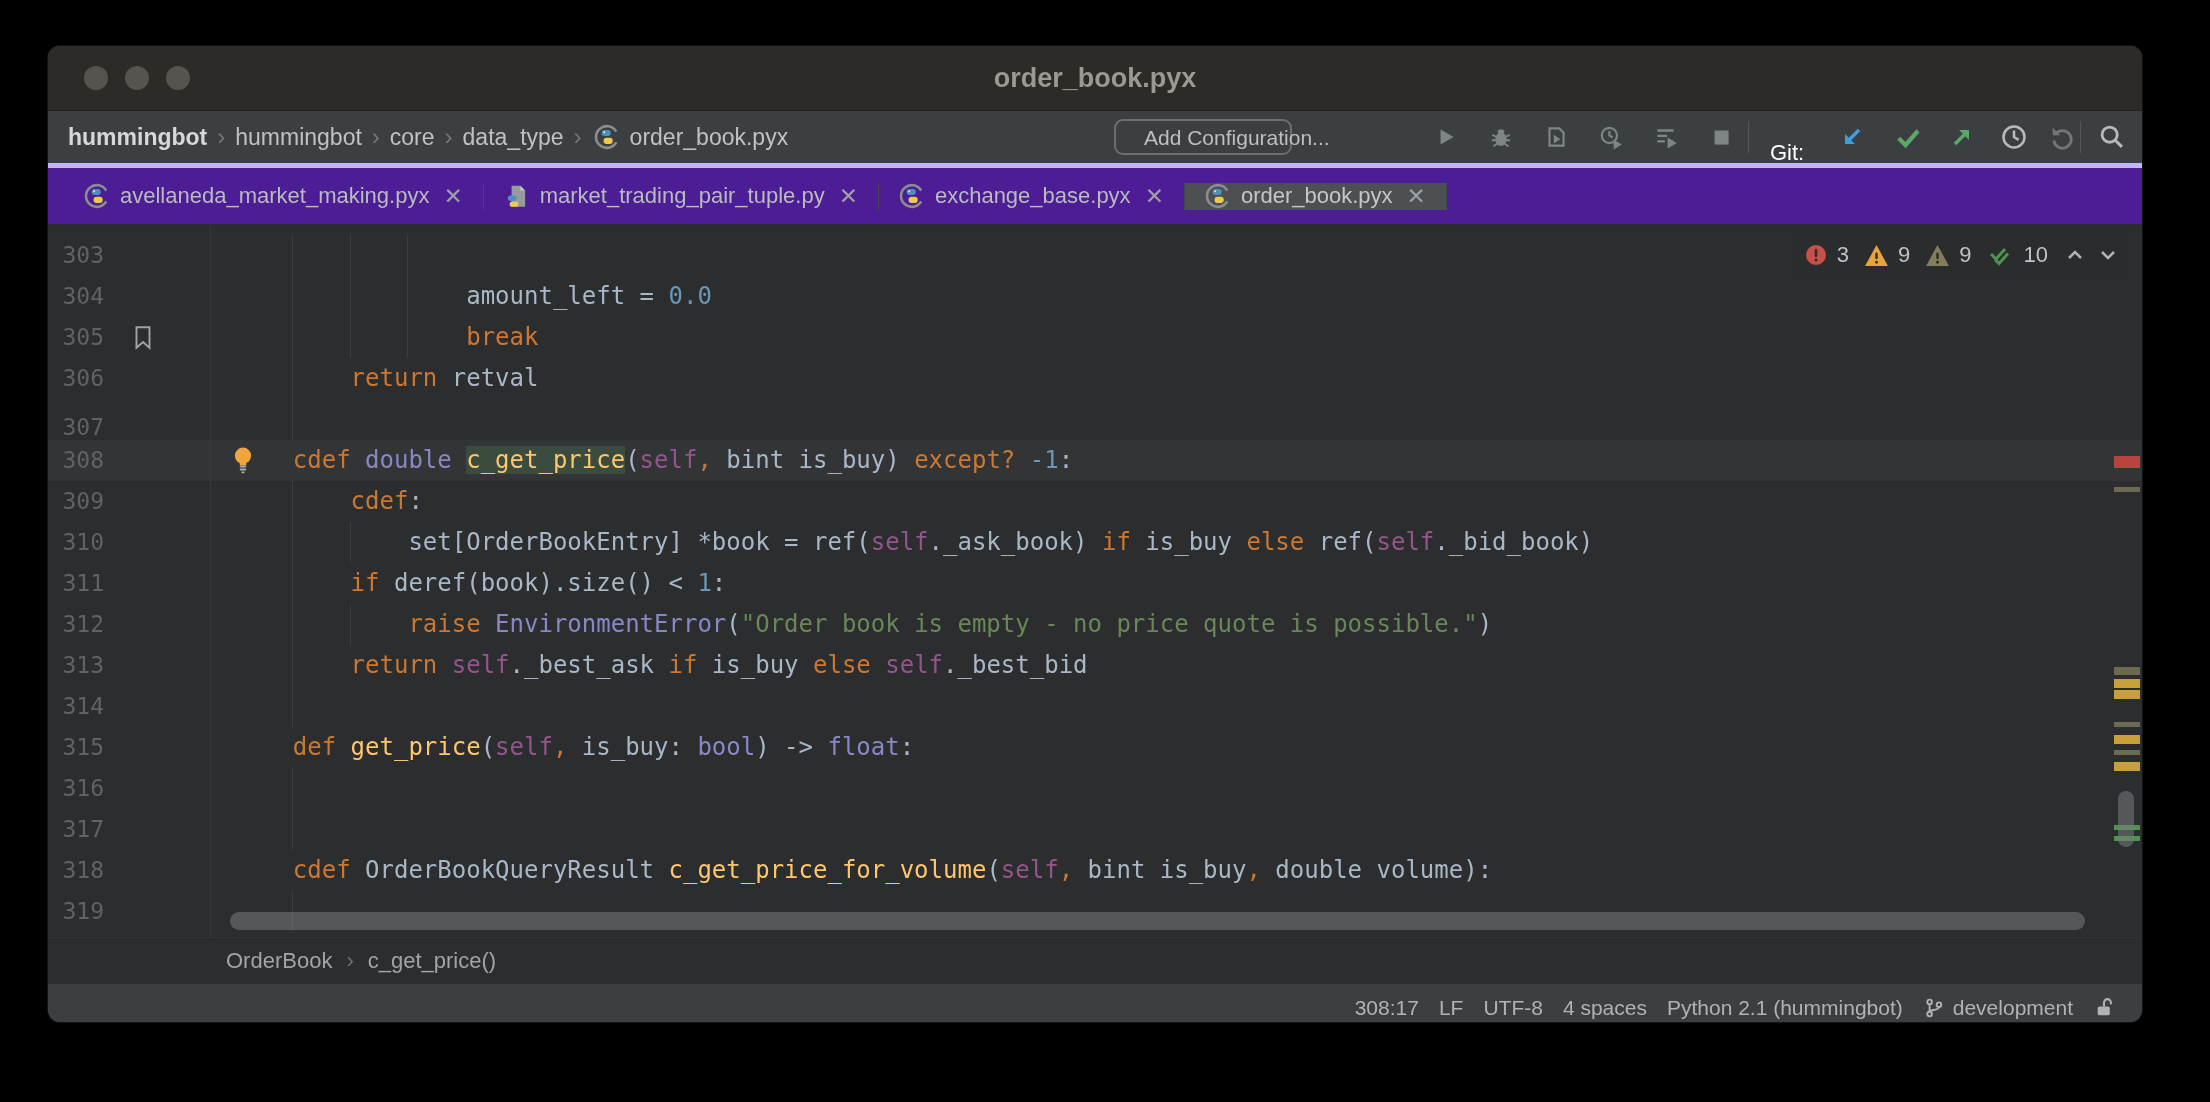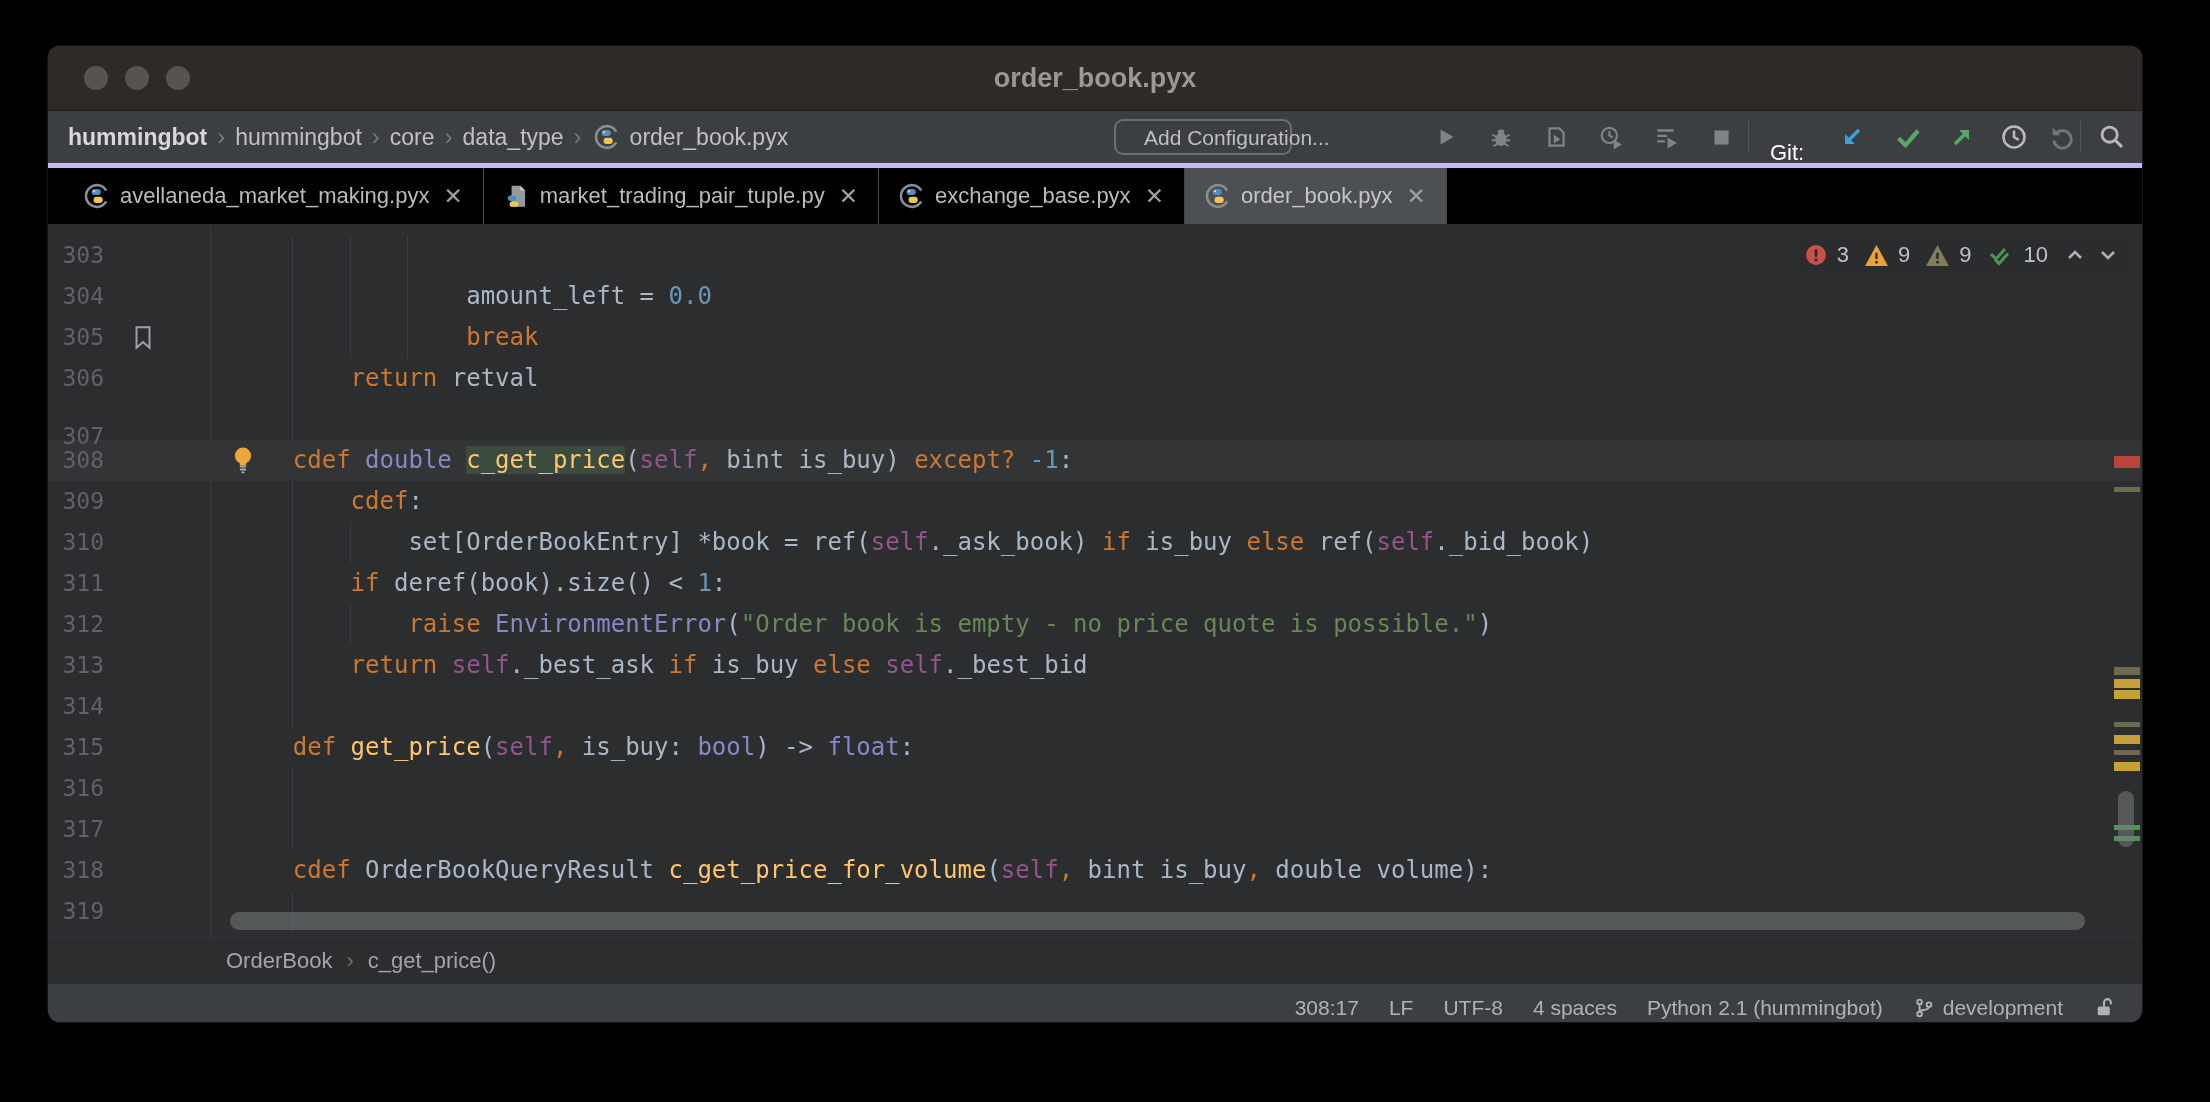--- a/index.html
+++ b/index.html
@@ -17,21 +17,21 @@
   .crumb{padding:0 6px;cursor:default;}
   .crumb.bold{font-weight:bold;color:#d6d8da;}
   .crumb-sep{color:#75787a;font-size:24px;padding:0 4px;}
   .crumb-ico{display:inline-flex;margin:0 4px 0 8px;}
   .nav-ico{position:absolute;top:50%;transform:translateY(-50%);display:inline-flex;}
   .add-config{position:absolute;left:1066px;top:8px;width:178px;height:36px;border:2px solid #6c6f71;border-radius:9px;
     background:transparent;color:#bdbfc1;font-size:21px;text-align:center;line-height:33px;padding:0 28px;white-space:nowrap;}
   .vsep{position:absolute;top:10px;width:1px;height:32px;background:#54575a;}
   .git-label{position:absolute;top:16px;height:52px;line-height:52px;color:#ffffff;font-size:22px;}
   
-  .tabbar{position:relative;height:56px;background:#000000;border-bottom:1px solid #2a2c2d;display:flex;padding-left:16px;}
+  .tabbar{position:relative;height:56px;background:#4c1d95;border-bottom:1px solid #2a2c2d;display:flex;padding-left:16px;align-items:center;}
   .tab{display:flex;align-items:center;gap:10px;padding:0 20px;font-size:22px;color:#b9bbbd;border-right:1px solid #45484a;cursor:default;}
   .tab.active{background:#4c5053;color:#c4c6c8;}
   .tab .close{color:#9da1a4;font-size:23px;margin-left:4px;}
   
   .editor{position:relative;height:712px;background:#2b2d2e;overflow:hidden;font-family:"DejaVu Sans Mono",monospace;}
   .caret-line{position:absolute;left:0;right:0;height:41px;background:rgba(255,255,255,.035);}
   .gutter-sep{position:absolute;left:162px;top:0;bottom:0;width:1px;background:#37393b;}
   .guide{position:absolute;width:1px;background:#3b3e40;}
   .code-row{position:absolute;left:0;right:0;height:41px;line-height:41px;white-space:pre;}
   .ln{position:absolute;left:0;width:56px;text-align:right;color:#606366;font-size:23px;}
@@ -44,21 +44,21 @@
     background:rgba(43,45,46,.92);padding:0 6px;font-family:"Liberation Sans",sans-serif;font-size:22px;color:#bcc3c6;}
   .insp-num{margin-right:6px;}
   .stripe-mark{position:absolute;left:2066px;width:26px;}
   .v-thumb{position:absolute;left:2070px;width:16px;height:56px;border-radius:8px;background:rgba(120,124,126,.55);}
   .h-scroll{position:absolute;left:182px;width:1855px;top:687px;height:18px;border-radius:9px;background:rgba(120,124,126,.55);}
   
   .crumbbar{position:relative;height:45px;background:#2b2d2e;border-top:1px solid #323537;display:flex;align-items:center;
     padding-left:178px;font-size:22px;color:#a1a5a8;gap:14px;}
   .crumbbar .sep{color:#6f7274;}
   .statusbar{position:relative;height:47px;background:#3c3f41;border-top:1px solid #2c2e30;display:flex;align-items:center;
-    justify-content:flex-end;gap:30px;padding-right:26px;font-size:21px;color:#b0b3b5;}
+    justify-content:flex-end;gap:20px;padding-right:26px;font-size:21px;color:#b0b3b5;}
   .sb-item{display:flex;align-items:center;gap:8px;white-space:nowrap;}
   svg{display:block;}
 </style>
 </head>
 <body>
 
 <div class="window">
 
   <div class="titlebar">
     <span class="tl" style="left:36px"></span>
@@ -219,21 +219,21 @@
         <div class="guide" style="left: 302px; top: 10px; height: 123px;"></div>
         <div class="guide" style="left: 302px; top: 297px; height: 41px;"></div>
         <div class="guide" style="left: 302px; top: 379px; height: 41px;"></div>
         <div class="guide" style="left: 359px; top: 10px; height: 123px;"></div>
       </div>
     <div id="code-rows">
         <div class="code-row" style="top: 10px;"><span class="ln">303</span></div>
         <div class="code-row" style="top: 51px;"><span class="ln">304</span><span class="code"><span class="tk-d">                amount_left = </span><span class="tk-n">0.0</span></span></div>
         <div class="code-row" style="top: 92px;"><span class="ln">305</span><span class="code"><span class="tk-d">                </span><span class="tk-k">break</span></span></div>
         <div class="code-row" style="top: 133px;"><span class="ln">306</span><span class="code"><span class="tk-d">        </span><span class="tk-k">return</span><span class="tk-d"> retval</span></span></div>
-        <div class="code-row" style="top: 191px;"><span class="ln">307</span><span class="code"></span></div>
+        <div class="code-row" style="top: 182px;"><span class="ln">307</span><span class="code"></span></div>
         <div class="code-row" style="top: 215px;"><span class="ln">308</span><span class="code"><span class="tk-d">    </span><span class="tk-k">cdef</span><span class="tk-d"> </span><span class="tk-t">double</span><span class="tk-d"> </span><span class="tk-fh">c_get_price</span><span class="tk-d">(</span><span class="tk-s">self</span><span class="tk-cm">,</span><span class="tk-d"> bint is_buy) </span><span class="tk-k">except?</span><span class="tk-d"> </span><span class="tk-n">-1</span><span class="tk-d">:</span></span></div>
         <div class="code-row" style="top: 256px;"><span class="ln">309</span><span class="code"><span class="tk-d">        </span><span class="tk-k">cdef</span><span class="tk-d">:</span></span></div>
         <div class="code-row" style="top: 297px;"><span class="ln">310</span><span class="code"><span class="tk-d">            set[OrderBookEntry] *book = ref(</span><span class="tk-s">self</span><span class="tk-d">._ask_book) </span><span class="tk-k">if</span><span class="tk-d"> is_buy </span><span class="tk-k">else</span><span class="tk-d"> ref(</span><span class="tk-s">self</span><span class="tk-d">._bid_book)</span></span></div>
         <div class="code-row" style="top: 338px;"><span class="ln">311</span><span class="code"><span class="tk-d">        </span><span class="tk-k">if</span><span class="tk-d"> deref(book).size() &lt; </span><span class="tk-n">1</span><span class="tk-d">:</span></span></div>
         <div class="code-row" style="top: 379px;"><span class="ln">312</span><span class="code"><span class="tk-d">            </span><span class="tk-k">raise</span><span class="tk-d"> </span><span class="tk-t">EnvironmentError</span><span class="tk-d">(</span><span class="tk-str">"Order book is empty - no price quote is possible."</span><span class="tk-d">)</span></span></div>
         <div class="code-row" style="top: 420px;"><span class="ln">313</span><span class="code"><span class="tk-d">        </span><span class="tk-k">return</span><span class="tk-d"> </span><span class="tk-s">self</span><span class="tk-d">._best_ask </span><span class="tk-k">if</span><span class="tk-d"> is_buy </span><span class="tk-k">else</span><span class="tk-d"> </span><span class="tk-s">self</span><span class="tk-d">._best_bid</span></span></div>
         <div class="code-row" style="top: 461px;"><span class="ln">314</span><span class="code"></span></div>
         <div class="code-row" style="top: 502px;"><span class="ln">315</span><span class="code"><span class="tk-d">    </span><span class="tk-k">def</span><span class="tk-d"> </span><span class="tk-f">get_price</span><span class="tk-d">(</span><span class="tk-s">self</span><span class="tk-cm">,</span><span class="tk-d"> is_buy: </span><span class="tk-t">bool</span><span class="tk-d">) -&gt; </span><span class="tk-t">float</span><span class="tk-d">:</span></span></div>
         <div class="code-row" style="top: 543px;"><span class="ln">316</span></div>
         <div class="code-row" style="top: 584px;"><span class="ln">317</span><span class="code"></span></div>

